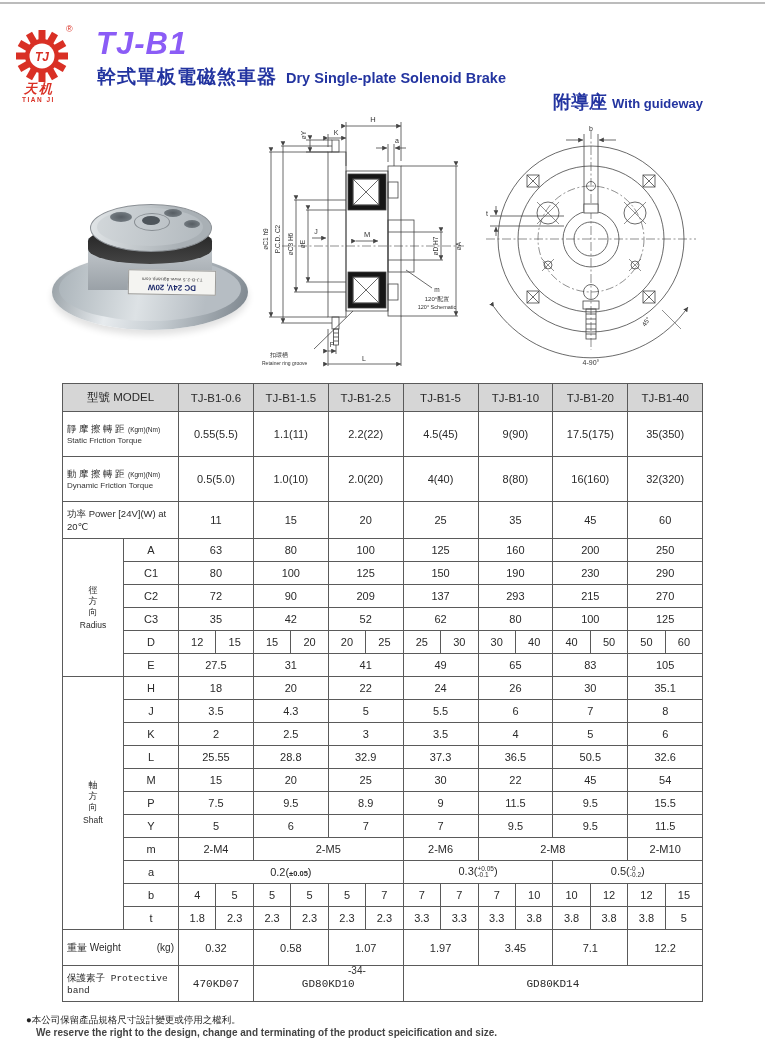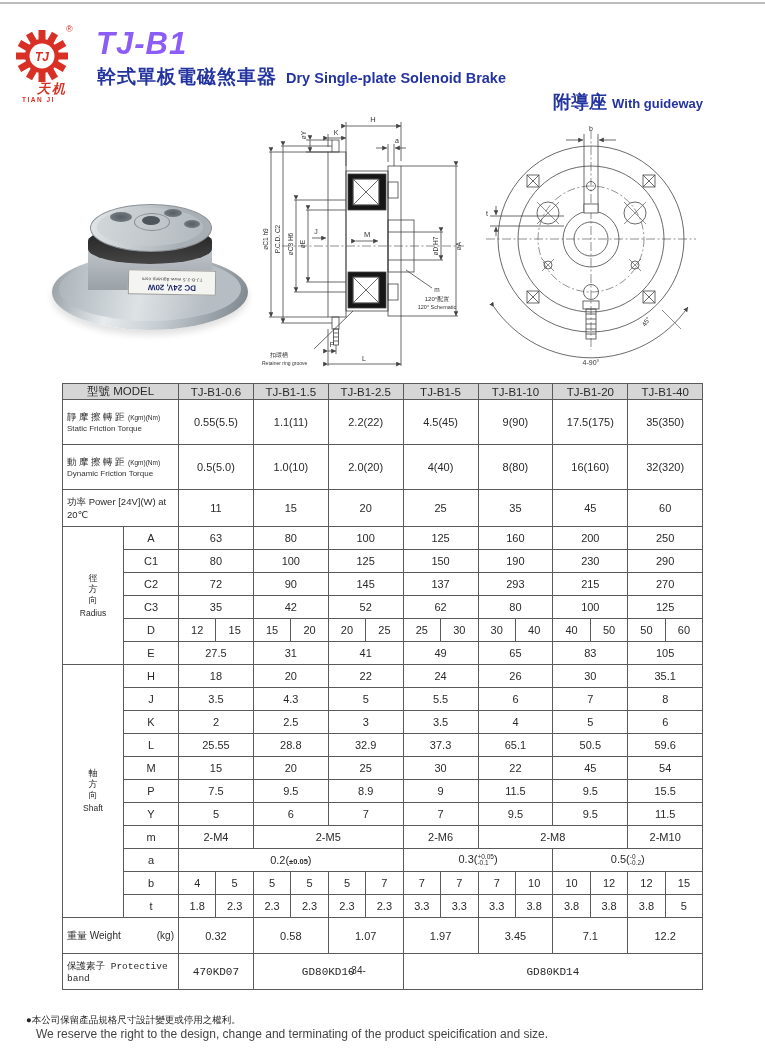--- a/index.html
+++ b/index.html
@@ -3,21 +3,21 @@
 <meta charset="utf-8">
 <style>
   html,body{margin:0;padding:0;background:#fff;}
   #page{position:relative;width:765px;height:1054px;background:#ffffff;overflow:hidden;
         font-family:"Liberation Sans","DejaVu Sans",sans-serif;color:#222;}
   #topline{position:absolute;left:0;top:2px;width:765px;height:2px;background:#bcbcbc;}
 
   
   #logo{position:absolute;left:14px;top:28px;width:78px;height:78px;}
   #logo .reg{position:absolute;left:52px;top:-4px;color:#d93025;font-size:9px;}
-  #logo .zh{position:absolute;left:23px;top:52px;color:#d93025;font-size:13px;font-weight:bold;
+  #logo .zh{position:absolute;left:10px;top:52px;color:#d93025;font-size:13px;font-weight:bold;
             font-family:"Liberation Serif","DejaVu Serif",serif;font-style:italic;letter-spacing:2px;}
   #logo .en{position:absolute;left:8px;top:68px;color:#d93025;font-size:6.5px;font-weight:bold;letter-spacing:1.5px;}
   #brand-model{position:absolute;left:96px;top:26px;color:#8b5cf6;font-size:31px;font-weight:bold;
                font-style:italic;letter-spacing:1px;}
   #title-line{position:absolute;left:97px;top:64px;white-space:nowrap;}
   #title-line .zh{color:#2334a0;font-size:19px;font-weight:bold;letter-spacing:1px;}
   #title-line .en{color:#2334a0;font-size:14.5px;font-weight:bold;margin-left:9px;}
   #guideway{position:absolute;right:62px;top:90px;white-space:nowrap;}
   #guideway .zh{color:#2334a0;font-size:18px;font-weight:bold;}
   #guideway .en{color:#2334a0;font-size:13px;font-weight:bold;margin-left:5px;}
@@ -65,21 +65,21 @@
   #spec-table td.group-cell{font-size:9px;line-height:11px;}
   #spec-table .gzh{white-space:pre-line;font-size:9px;}
   #spec-table .gen{font-size:8.5px;margin-top:2px;}
   #spec-table .wl{display:flex;justify-content:space-between;align-items:center;font-size:10px;}
   .tol1{font-size:7.5px;vertical-align:0.5px;font-weight:bold;}
   .tol2{display:inline-block;vertical-align:middle;line-height:6.5px;text-align:left;}
   .tol2 i{display:block;font-style:normal;font-size:6.5px;}
 
   
   #footer-zh{position:absolute;left:26px;top:1014px;font-size:9.5px;color:#222;}
-  #footer-en{position:absolute;left:36px;top:1027px;font-size:12px;color:#444;}
+  #footer-en{position:absolute;left:36px;top:1027px;font-size:10px;color:#444;font-weight:bold;}
   #page-num{position:absolute;left:348px;top:965px;font-size:10px;color:#333;}
 </style>
 </head>
 <body>
 
 <div id="page">
   <div id="topline"></div>
 
   <div id="logo">
     <svg width="56" height="56" viewBox="0 0 56 56">
@@ -325,21 +325,21 @@
         <col style="width: 37.45px;">
         <col style="width: 37.45px;">
         <col style="width: 37.45px;">
         <col style="width: 37.45px;">
         <col style="width: 37.45px;">
         <col style="width: 37.45px;">
         <col style="width: 37.45px;">
         <col style="width: 37.45px;">
       </colgroup>
     <thead>
-      <tr id="model-row" style="height:16px;">
+      <tr id="model-row" style="height:28px;">
         <th colspan="2">型號 MODEL</th>
       <th colspan="2">TJ-B1-0.6</th>
           <th colspan="2">TJ-B1-1.5</th>
           <th colspan="2">TJ-B1-2.5</th>
           <th colspan="2">TJ-B1-5</th>
           <th colspan="2">TJ-B1-10</th>
           <th colspan="2">TJ-B1-20</th>
           <th colspan="2">TJ-B1-40</th>
         </tr>
     </thead>
@@ -403,21 +403,21 @@
           <td class="val-cell" colspan="2">125</td>
           <td class="val-cell" colspan="2">150</td>
           <td class="val-cell" colspan="2">190</td>
           <td class="val-cell" colspan="2">230</td>
           <td class="val-cell" colspan="2">290</td>
         </tr>
         <tr style="height: 23px;">
           <td class="letter-cell">C2</td>
           <td class="val-cell" colspan="2">72</td>
           <td class="val-cell" colspan="2">90</td>
-          <td class="val-cell" colspan="2">145</td>
+          <td class="val-cell" colspan="2">209</td>
           <td class="val-cell" colspan="2">137</td>
           <td class="val-cell" colspan="2">293</td>
           <td class="val-cell" colspan="2">215</td>
           <td class="val-cell" colspan="2">270</td>
         </tr>
         <tr style="height: 23px;">
           <td class="letter-cell">C3</td>
           <td class="val-cell" colspan="2">35</td>
           <td class="val-cell" colspan="2">42</td>
           <td class="val-cell" colspan="2">52</td>
@@ -488,23 +488,23 @@
           <td class="val-cell" colspan="2">4</td>
           <td class="val-cell" colspan="2">5</td>
           <td class="val-cell" colspan="2">6</td>
         </tr>
         <tr style="height: 23px;">
           <td class="letter-cell">L</td>
           <td class="val-cell" colspan="2">25.55</td>
           <td class="val-cell" colspan="2">28.8</td>
           <td class="val-cell" colspan="2">32.9</td>
           <td class="val-cell" colspan="2">37.3</td>
-          <td class="val-cell" colspan="2">65.1</td>
+          <td class="val-cell" colspan="2">36.5</td>
           <td class="val-cell" colspan="2">50.5</td>
-          <td class="val-cell" colspan="2">59.6</td>
+          <td class="val-cell" colspan="2">32.6</td>
         </tr>
         <tr style="height: 23px;">
           <td class="letter-cell">M</td>
           <td class="val-cell" colspan="2">15</td>
           <td class="val-cell" colspan="2">20</td>
           <td class="val-cell" colspan="2">25</td>
           <td class="val-cell" colspan="2">30</td>
           <td class="val-cell" colspan="2">22</td>
           <td class="val-cell" colspan="2">45</td>
           <td class="val-cell" colspan="2">54</td>

